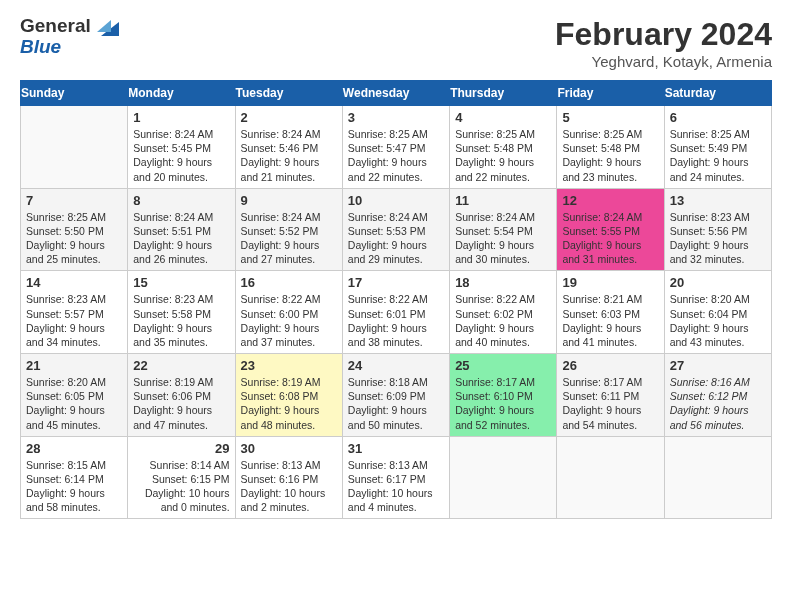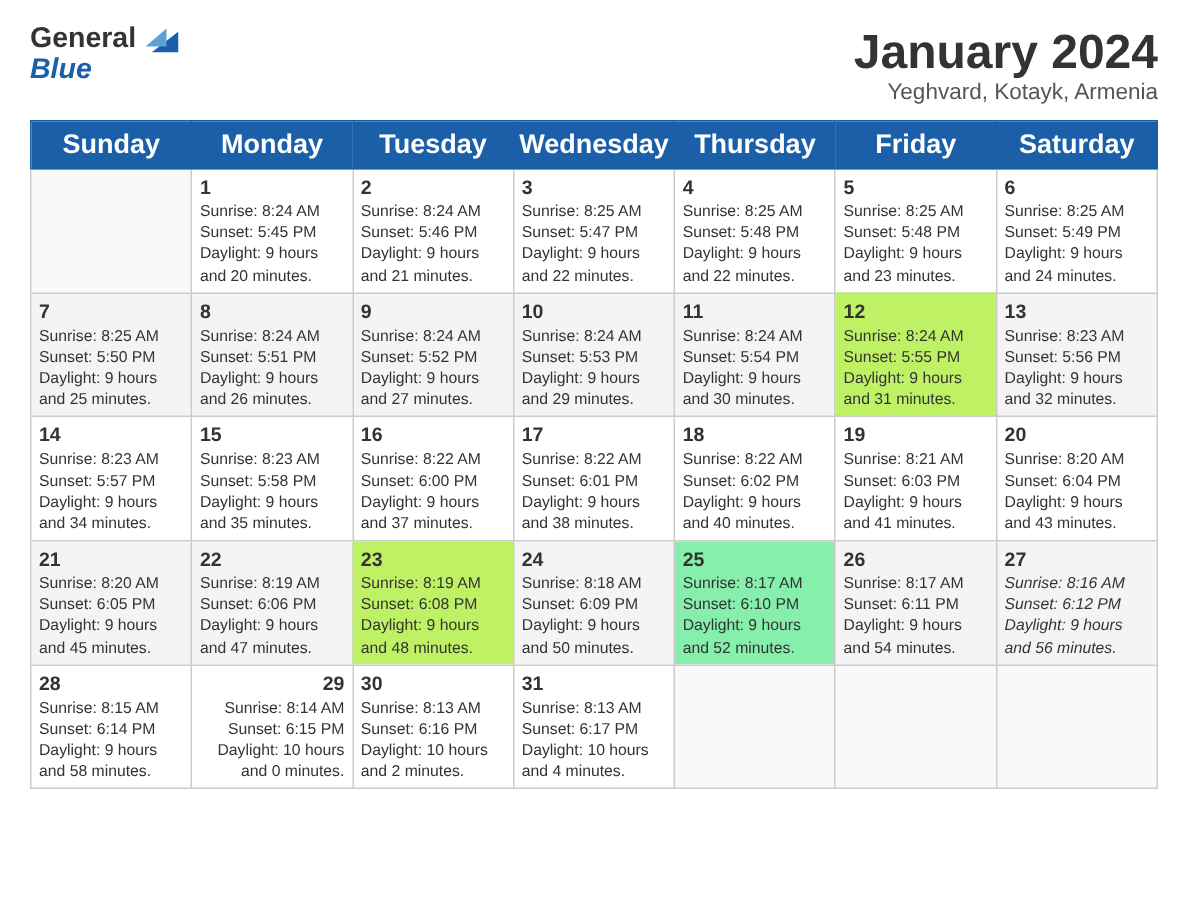--- a/index.html
+++ b/index.html
@@ -37,24 +37,24 @@
       color: #555;
       text-align: right;
     }
     .calendar {
       width: 100%;
       border-collapse: collapse;
     }
     .calendar th {
       background: #1a5fa8;
       color: #fff;
-      font-size: 18px;
+      font-size: 12px;
       font-weight: bold;
       padding: 5px 0;
-      text-align: center;
+      text-align: left;
       border: 1px solid #1a5fa8;
     }
     .calendar td {
       border: 1px solid #ccc;
       vertical-align: top;
       padding: 4px 5px;
       width: calc(100% / 7);
       height: 78px;
       font-size: 11px;
       color: #333;
@@ -96,21 +96,21 @@
               <polygon points="4,18 22,4 22,18" fill="#1a5fa8"></polygon>
               <polygon points="0,14 14,2 14,14" fill="#5ba3d4"></polygon>
             </svg>
           </div>
           <div></div>
         </div>
         <div style="font-size:19px;font-weight:bold;color:#1a5fa8;line-height:1.0;font-style:italic;">Blue</div>
       </div>
     </div>
     <div class="title-block">
-      <div class="month-title">January 2024</div>
+      <div class="month-title">February 2024</div>
       <div class="location">Yeghvard, Kotayk, Armenia</div>
     </div>
   </div>
 
   <table class="calendar">
     <thead>
       <tr>
         <th>Sunday</th>
         <th>Monday</th>
         <th>Tuesday</th>
@@ -195,21 +195,21 @@
 Daylight: 9 hours
 and 29 minutes.</div>
           </td>
           <td style="background: rgb(244, 244, 244);">
             <div class="day-num">11</div>
             <div class="cell-text" style="white-space: pre-line;">Sunrise: 8:24 AM
 Sunset: 5:54 PM
 Daylight: 9 hours
 and 30 minutes.</div>
           </td>
-          <td style="background: #bef264; margin-left: 12px;">
+          <td style="background: #ec4899; margin-left: 12px;">
             <div class="day-num">12</div>
             <div class="cell-text" style="white-space: pre-line;">Sunrise: 8:24 AM
 Sunset: 5:55 PM
 Daylight: 9 hours
 and 31 minutes.</div>
           </td>
           <td style="background: rgb(244, 244, 244);">
             <div class="day-num">13</div>
             <div class="cell-text" style="white-space: pre-line;">Sunrise: 8:23 AM
 Sunset: 5:56 PM
@@ -276,21 +276,21 @@
 Daylight: 9 hours
 and 45 minutes.</div>
           </td>
           <td style="background: rgb(244, 244, 244);">
             <div class="day-num">22</div>
             <div class="cell-text" style="white-space: pre-line;">Sunrise: 8:19 AM
 Sunset: 6:06 PM
 Daylight: 9 hours
 and 47 minutes.</div>
           </td>
-          <td style="background: #bef264;">
+          <td style="background: #fef9c3;">
             <div class="day-num">23</div>
             <div class="cell-text" style="white-space: pre-line;">Sunrise: 8:19 AM
 Sunset: 6:08 PM
 Daylight: 9 hours
 and 48 minutes.</div>
           </td>
           <td style="background: rgb(244, 244, 244);">
             <div class="day-num">24</div>
             <div class="cell-text" style="white-space: pre-line;">Sunrise: 8:18 AM
 Sunset: 6:09 PM

